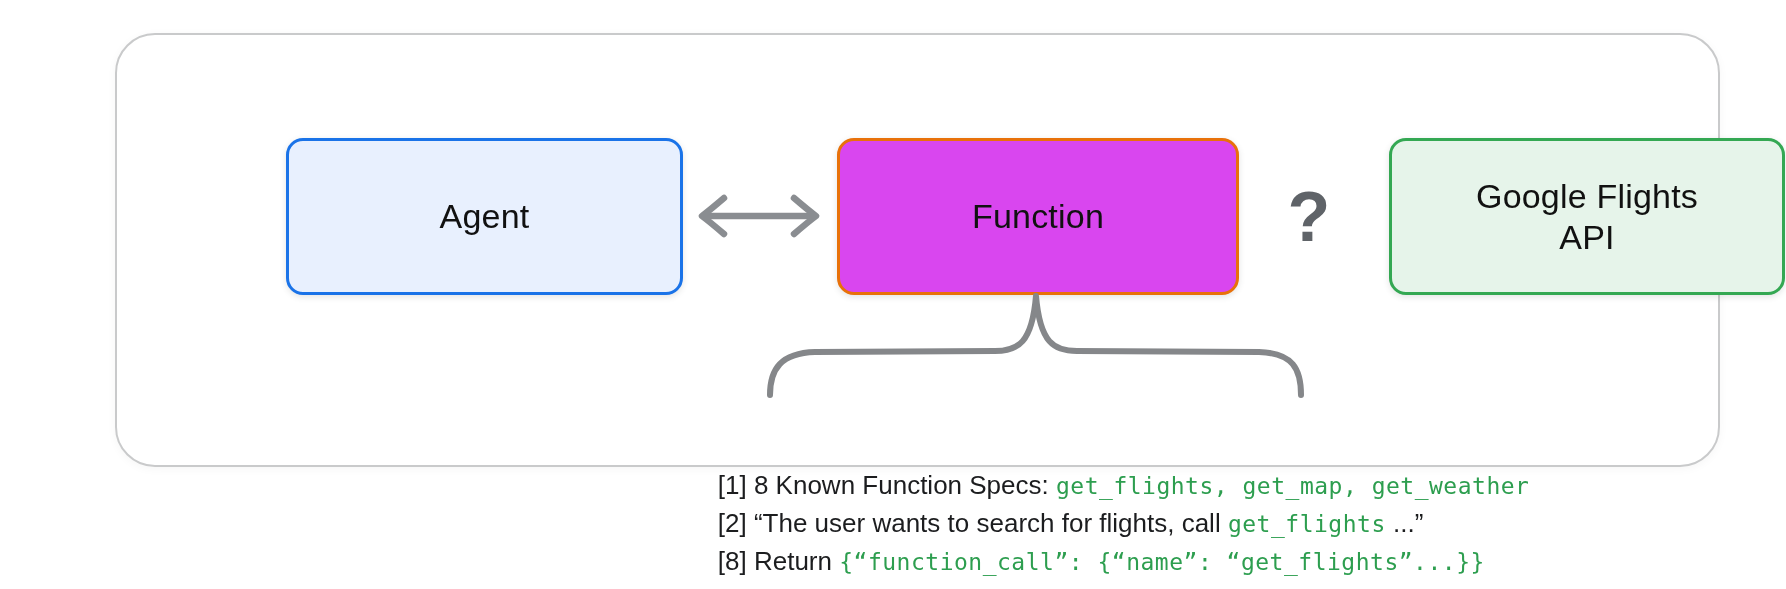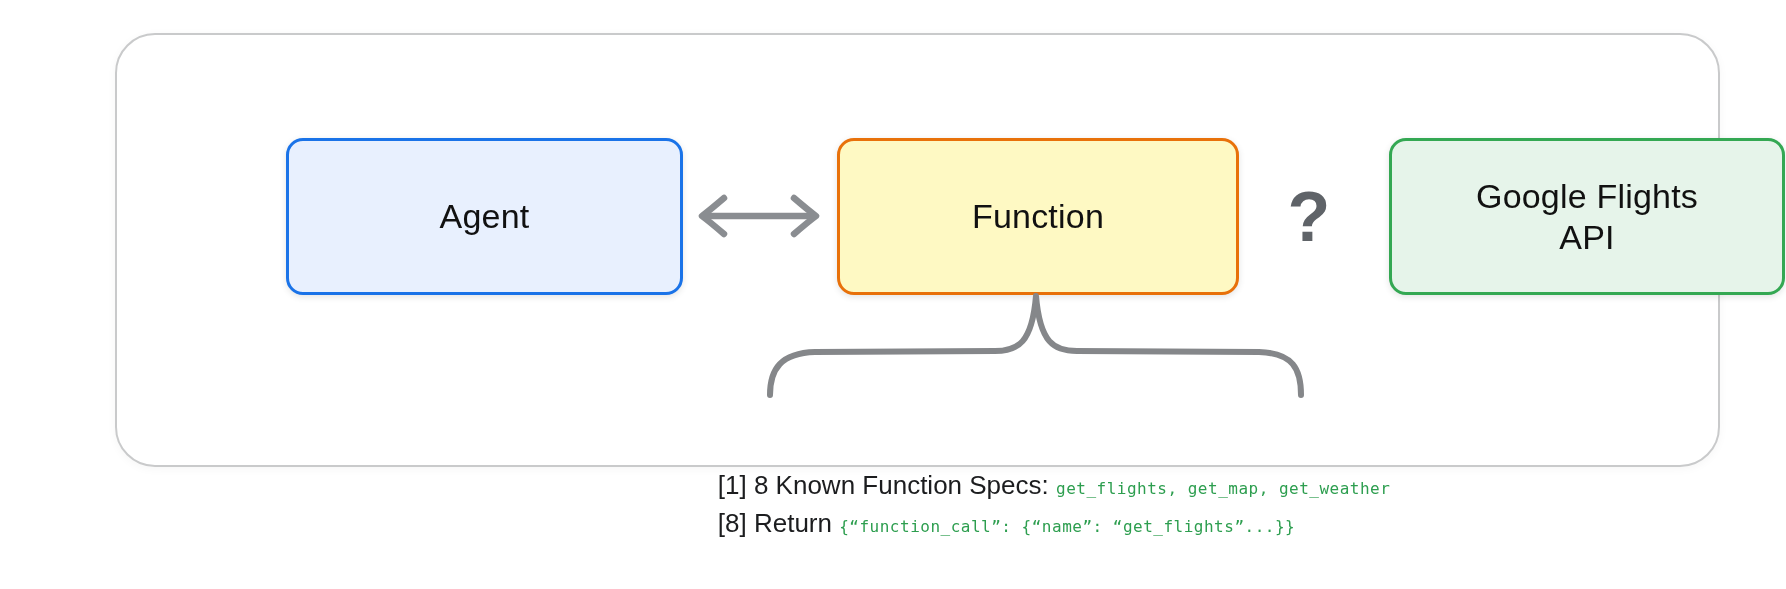--- a/index.html
+++ b/index.html
@@ -43,21 +43,21 @@
     line-height: 1.18;
     box-shadow: 0 2px 6px rgba(60,64,67,0.14);
   }
   .node.agent {
     left: 169px; top: 103px; width: 397px; height: 157px;
     background: #e8f0fe;
     border: 3px solid #1a73e8;
   }
   .node.function {
     left: 720px; top: 103px; width: 402px; height: 157px;
-    background: #fef9c3;
+    background: #d946ef;
     border: 3px solid #e8710a;
   }
   .node.api {
     left: 1272px; top: 103px; width: 396px; height: 157px;
     background: #e6f4ea;
     border: 3px solid #34a853;
   }
   .arrow-svg {
     position: absolute;
     left: 580px; top: 158px;
@@ -86,21 +86,21 @@
   }
   .note-line {
     height: 38px;
     line-height: 38px;
     font-size: 26px;
     color: #1c1d1f;
     white-space: pre;
   }
   .note-line .code {
     font-family: "DejaVu Sans Mono", monospace;
-    font-size: 16px;
+    font-size: 23px;
     color: #2d9e4f;
     letter-spacing: 0.5px;
   }
 </style>
 </head>
 <body>
 
 <div class="stage">
   <div class="frame">
 
@@ -135,18 +135,21 @@
                C 293 60, 307 68, 330 68
                L 512 69
                C 546 70, 554 86, 554 112" fill="none" stroke="#85878a" stroke-width="6" stroke-linecap="round" stroke-linejoin="round"></path>
     </svg>
 
     <div class="notes">
       <div class="note-line">
         <span class="t">[1] 8 Known Function Specs: </span><span class="code">get_flights, get_map, get_weather</span><span class="t"></span>
       </div>
       <div class="note-line">
+        <span class="t">[2] “The user wants to search for flights, call </span><span class="code">get_flights</span><span class="t"> ...”</span>
+      </div>
+      <div class="note-line">
         <span class="t">[8] Return </span><span class="code">{“function_call”: {“name”: “get_flights”...}}</span><span class="t"></span>
       </div>
     </div>
 
   </div>
 </div>
 
 </body></html>

